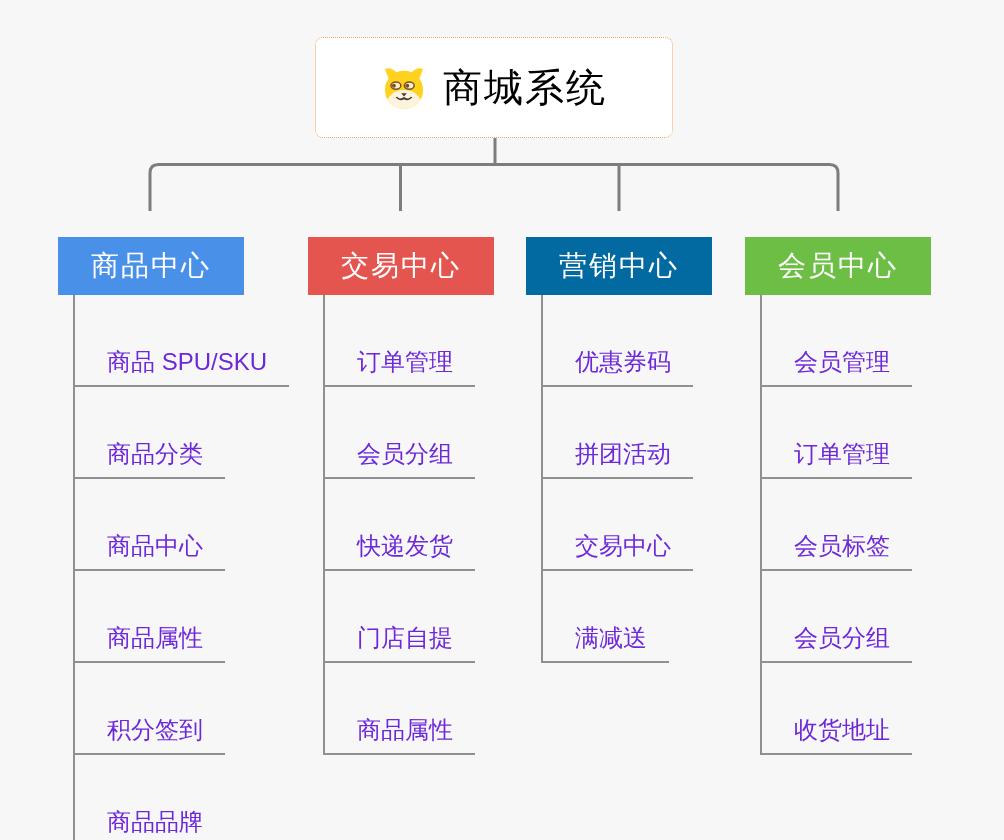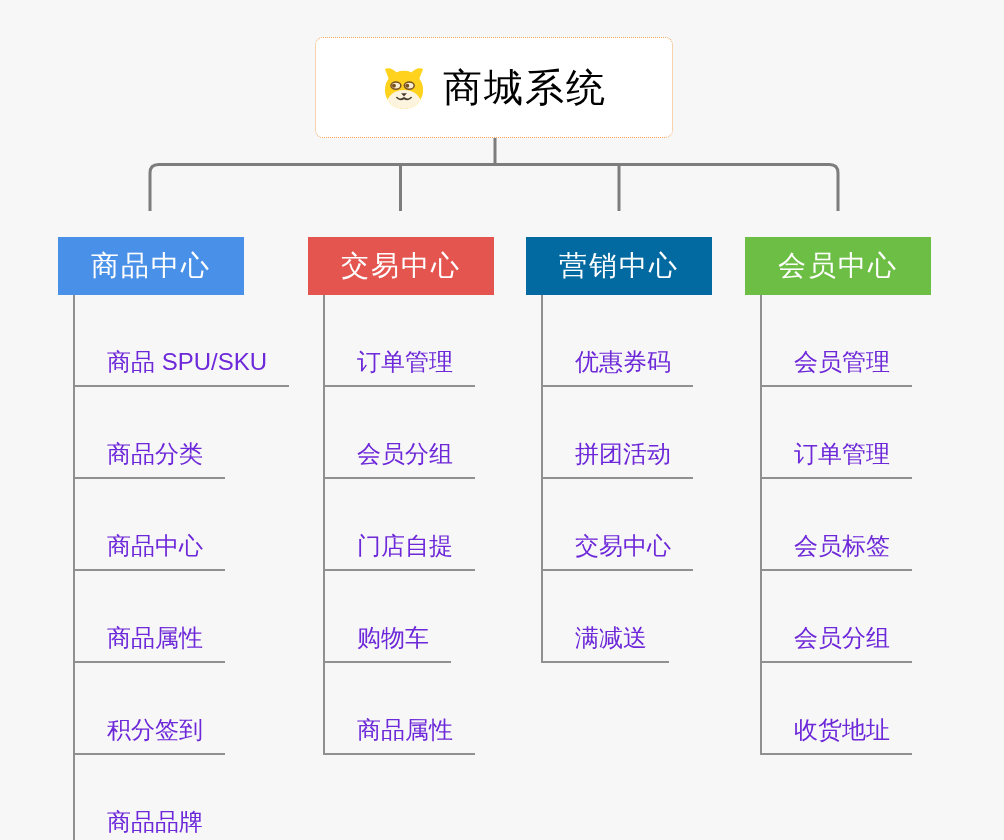--- a/index.html
+++ b/index.html
@@ -125,22 +125,22 @@
       <li>积分签到</li>
       <li>商品品牌</li>
     </ul>
   </div>
 
   <div class="branch b1">
     <div class="branch-box" style="background-color: rgb(228, 85, 79);">交易中心</div>
     <ul class="items">
       <li>订单管理</li>
       <li>会员分组</li>
+      <li>快递发货</li>
       <li>门店自提</li>
-      <li>购物车</li>
       <li>商品属性</li>
     </ul>
   </div>
 
   <div class="branch b2">
     <div class="branch-box" style="background-color: #0369a1;">营销中心</div>
     <ul class="items">
       <li>优惠券码</li>
       <li>拼团活动</li>
       <li>交易中心</li>

